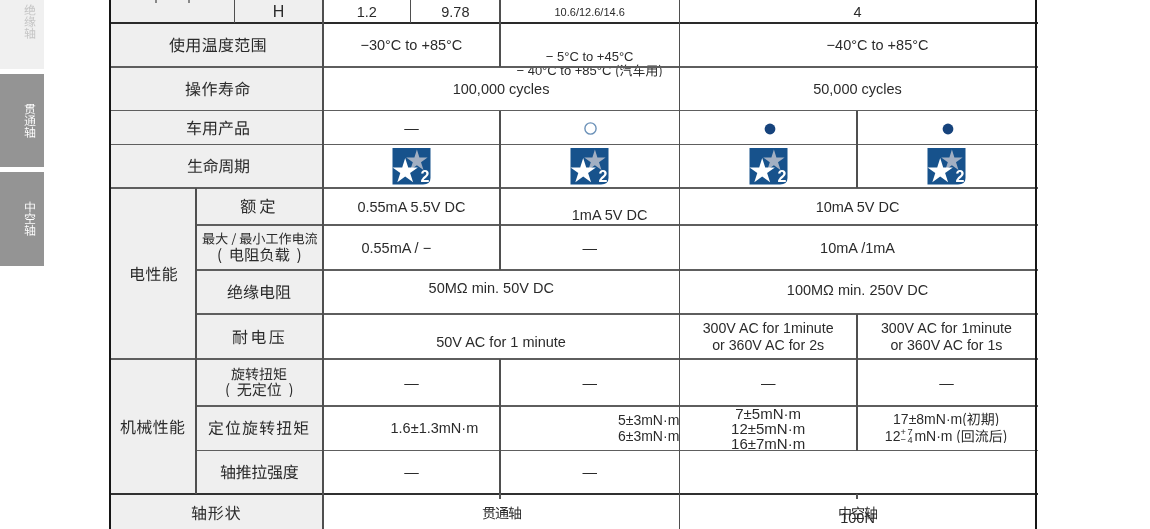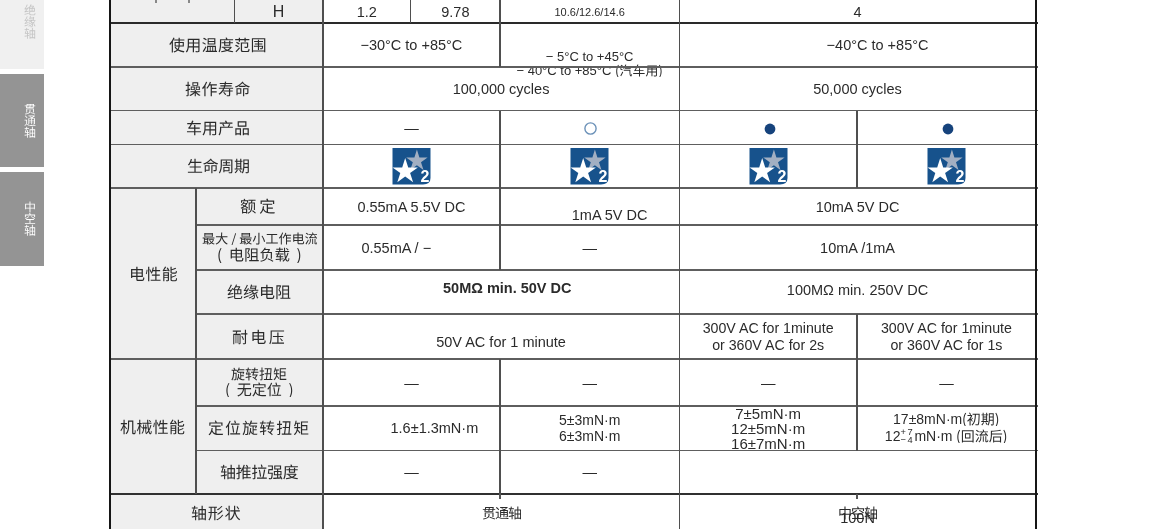--- a/index.html
+++ b/index.html
@@ -220,21 +220,21 @@
 
 <div class="c" style="left:196px;top:270px;width:126.80000000000001px;height:44px;">
     <svg class="ck" style="" width="64.0" height="16.0" viewBox="0 0 4000 1000" fill="#2b2b2b">
       <use href="#u7EDD" x="0"></use>
       <use href="#u7F18" x="1000"></use>
       <use href="#u7535" x="2000"></use>
       <use href="#u963B" x="3000"></use>
     </svg>
   </div>
 
-<div class="c" style="left:329px;top:270px;width:356.49999999999994px;height:36px;font-weight:bold;">50MΩ min. 50V DC</div>
+<div class="c" style="left:313px;top:270px;width:356.49999999999994px;height:36px;">50MΩ min. 50V DC</div>
 
 <div class="c" style="left:679.3px;top:270px;width:356.5px;height:40px;">100MΩ min. 250V DC</div>
 
 <div class="c" style="left:196px;top:314px;width:126.80000000000001px;height:45px;">
     <svg class="ck" style="" width="55.2" height="16.0" viewBox="0 0 3450 1000" fill="#2b2b2b">
       <use href="#u8010" x="0"></use>
       <use href="#u7535" x="1150"></use>
       <use href="#u538B" x="2300"></use>
     </svg>
   </div>
@@ -287,21 +287,21 @@
       <use href="#u4F4D" x="1080"></use>
       <use href="#u65CB" x="2160"></use>
       <use href="#u8F6C" x="3240"></use>
       <use href="#u626D" x="4320"></use>
       <use href="#u77E9" x="5400"></use>
     </svg>
   </div>
 
 <div class="c" style="left:322.8px;top:406px;width:177.2px;height:44.5px;padding-left:46px;">1.6±1.3mN·m</div>
 
-<div class="c" style="left:500px;top:406px;width:179.29999999999995px;height:44.5px;">
+<div class="c" style="left:500px;top:406px;width:179.29999999999995px;height:44.5px;justify-content:flex-end;">
     <div style="font-size:14px;line-height:16.5px">5±3mN·m<br>6±3mN·m</div>
   </div>
 
 <div class="c" style="left:679.3px;top:406px;width:177.70000000000005px;height:44.5px;">
     <div style="font-size:15px;line-height:15px">7±5mN·m<br>12±5mN·m<br>16±7mN·m</div>
   </div>
 
 <div class="c" style="left:857px;top:406px;width:178.79999999999995px;height:44.5px;">
     <div style="font-size:14px;line-height:17px">17±8mN·m<svg class="ck" style="vertical-align:-1.75px;" width="37.5" height="14.0" viewBox="0 0 2676 1000" fill="#2b2b2b">
         <use href="#u28" x="0"></use>

